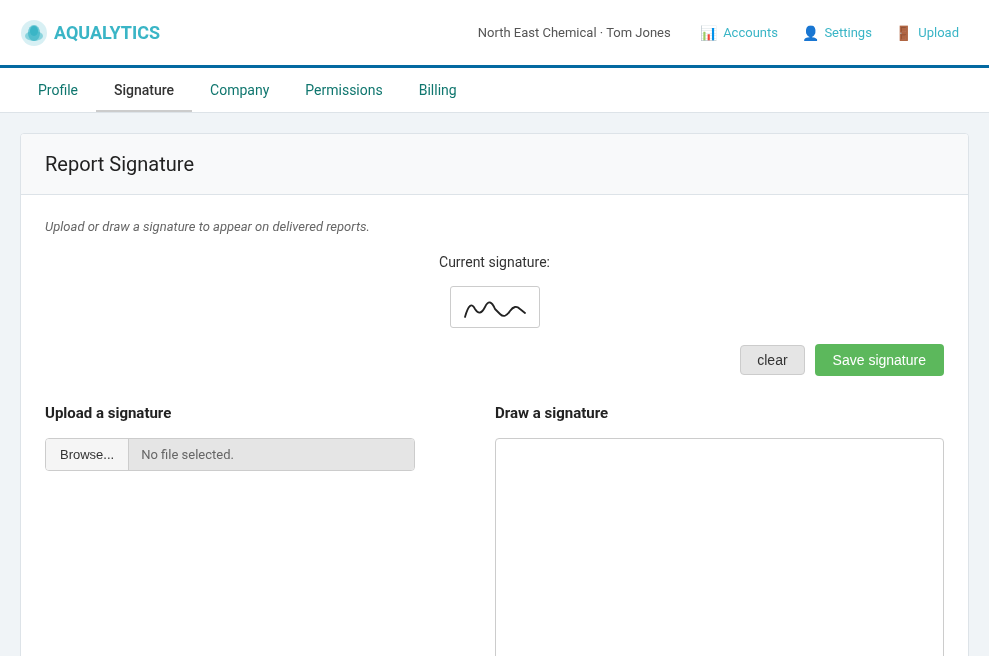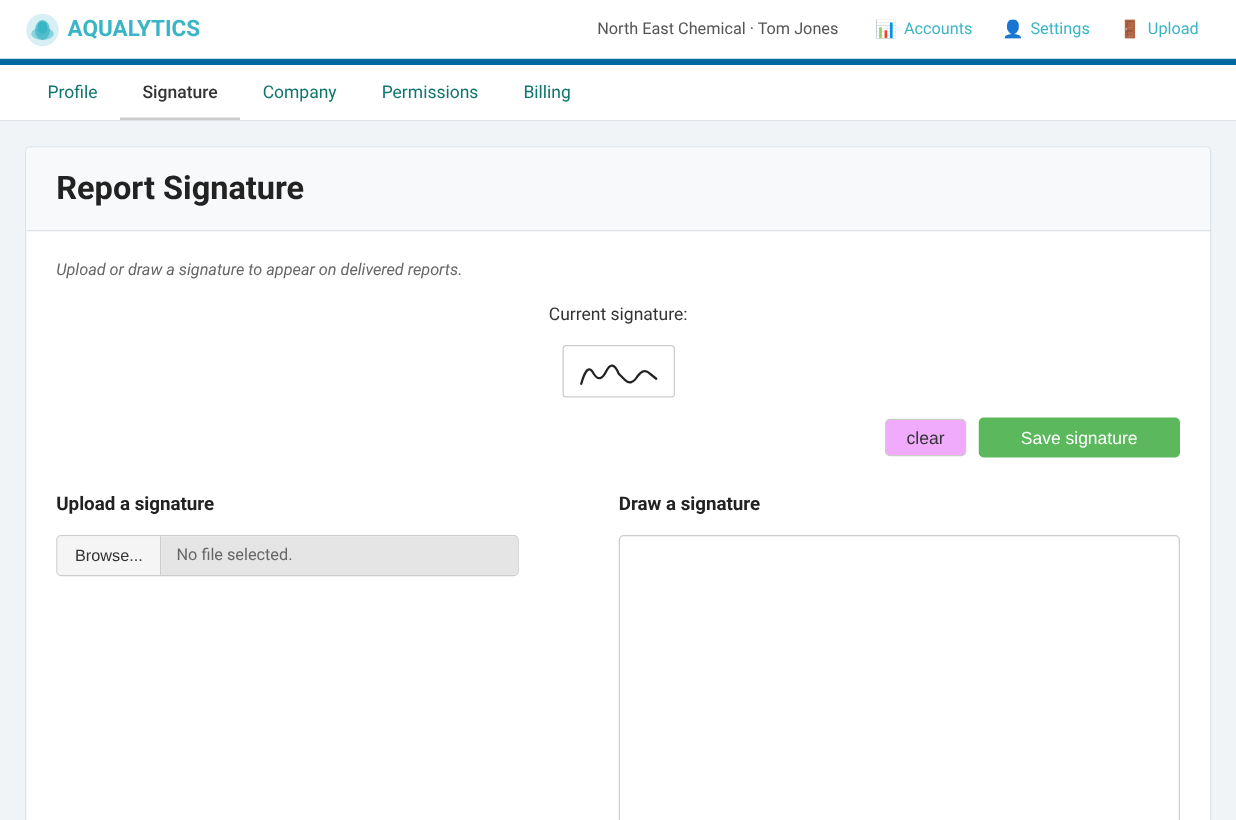--- a/index.html
+++ b/index.html
@@ -1,25 +1,25 @@
 <!DOCTYPE html>
 <html><head>
   <meta charset="utf-8">
   <style>
     * { box-sizing: border-box; margin: 0; padding: 0; }
     body { font-family: -apple-system, BlinkMacSystemFont, 'Segoe UI', Roboto, sans-serif; font-size: 14px; background: #f0f4f7; color: #333; }
 
     
     .header {
       background: #fff;
-      border-bottom: 5px solid #0369a1;
+      border-bottom: 3px solid #0369a1;
       display: flex;
       align-items: center;
       padding: 0 20px;
-      height: 52px;
+      height: 68px;
     }
     .logo {
       display: flex;
       align-items: center;
       gap: 6px;
       font-size: 18px;
       font-weight: 700;
       color: #3ab5c6;
       text-decoration: none;
       margin-right: auto;
@@ -82,22 +82,22 @@
       border: 1px solid #dde3e8;
       border-radius: 4px;
       overflow: hidden;
     }
     .card-header {
       background: #f8f9fa;
       border-bottom: 1px solid #dde3e8;
       padding: 18px 24px;
     }
     .card-header h1 {
-      font-size: 26px;
-      font-weight: 700;
+      font-size: 20px;
+      font-weight: 400;
       color: #222;
     }
     .card-body {
       padding: 24px;
     }
     .description {
       color: #666;
       font-size: 13px;
       font-style: italic;
       margin-bottom: 20px;
@@ -130,32 +130,32 @@
       height: 36px;
     }
     .signature-actions {
       display: flex;
       gap: 10px;
       margin-left: auto;
       align-items: center;
     }
     .btn-clear {
       border: 1px solid #ccc;
-      background: #f0abfc;
+      background: #e5e5e5;
       color: #333;
       padding: 6px 16px;
       border-radius: 4px;
       cursor: pointer;
       font-size: 14px;
     }
     .btn-save {
       border: none;
       background: #5cb85c;
       color: #fff;
-      padding: 8px 34px;
+      padding: 8px 18px;
       border-radius: 4px;
       cursor: pointer;
       font-size: 14px;
       font-weight: 500;
     }
 
     
     .two-col {
       display: flex;
       gap: 30px;

